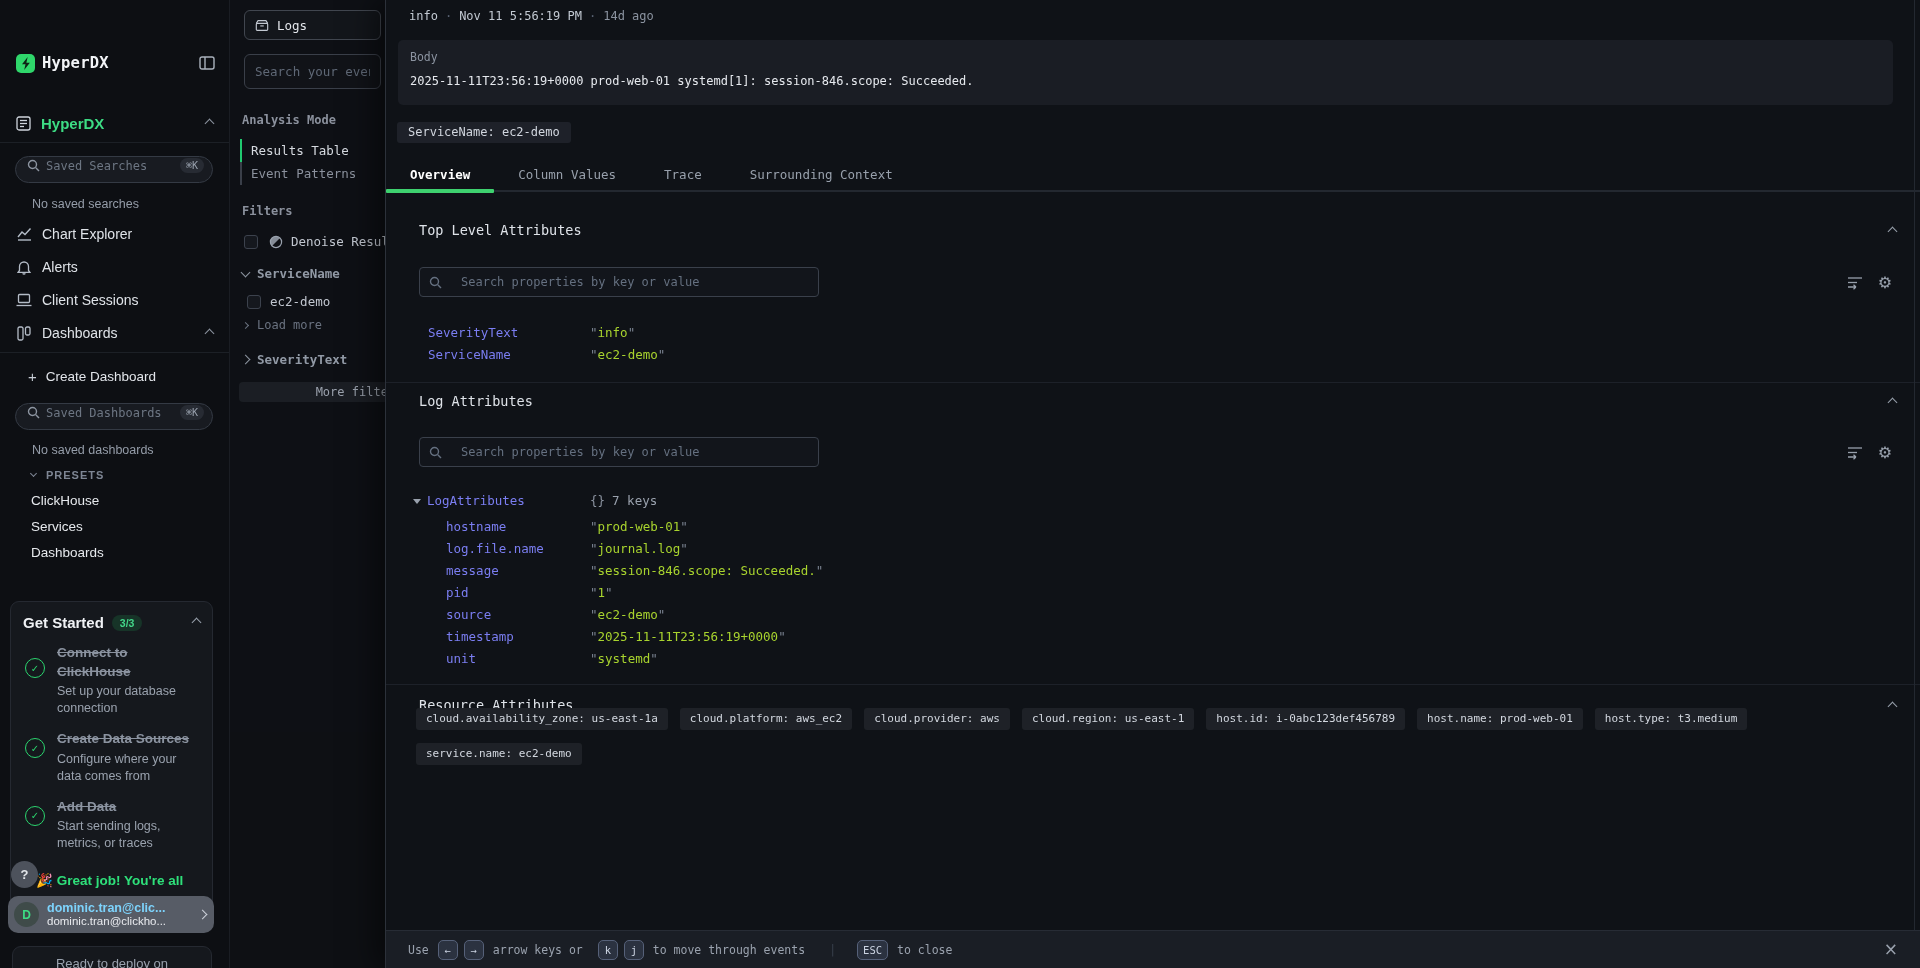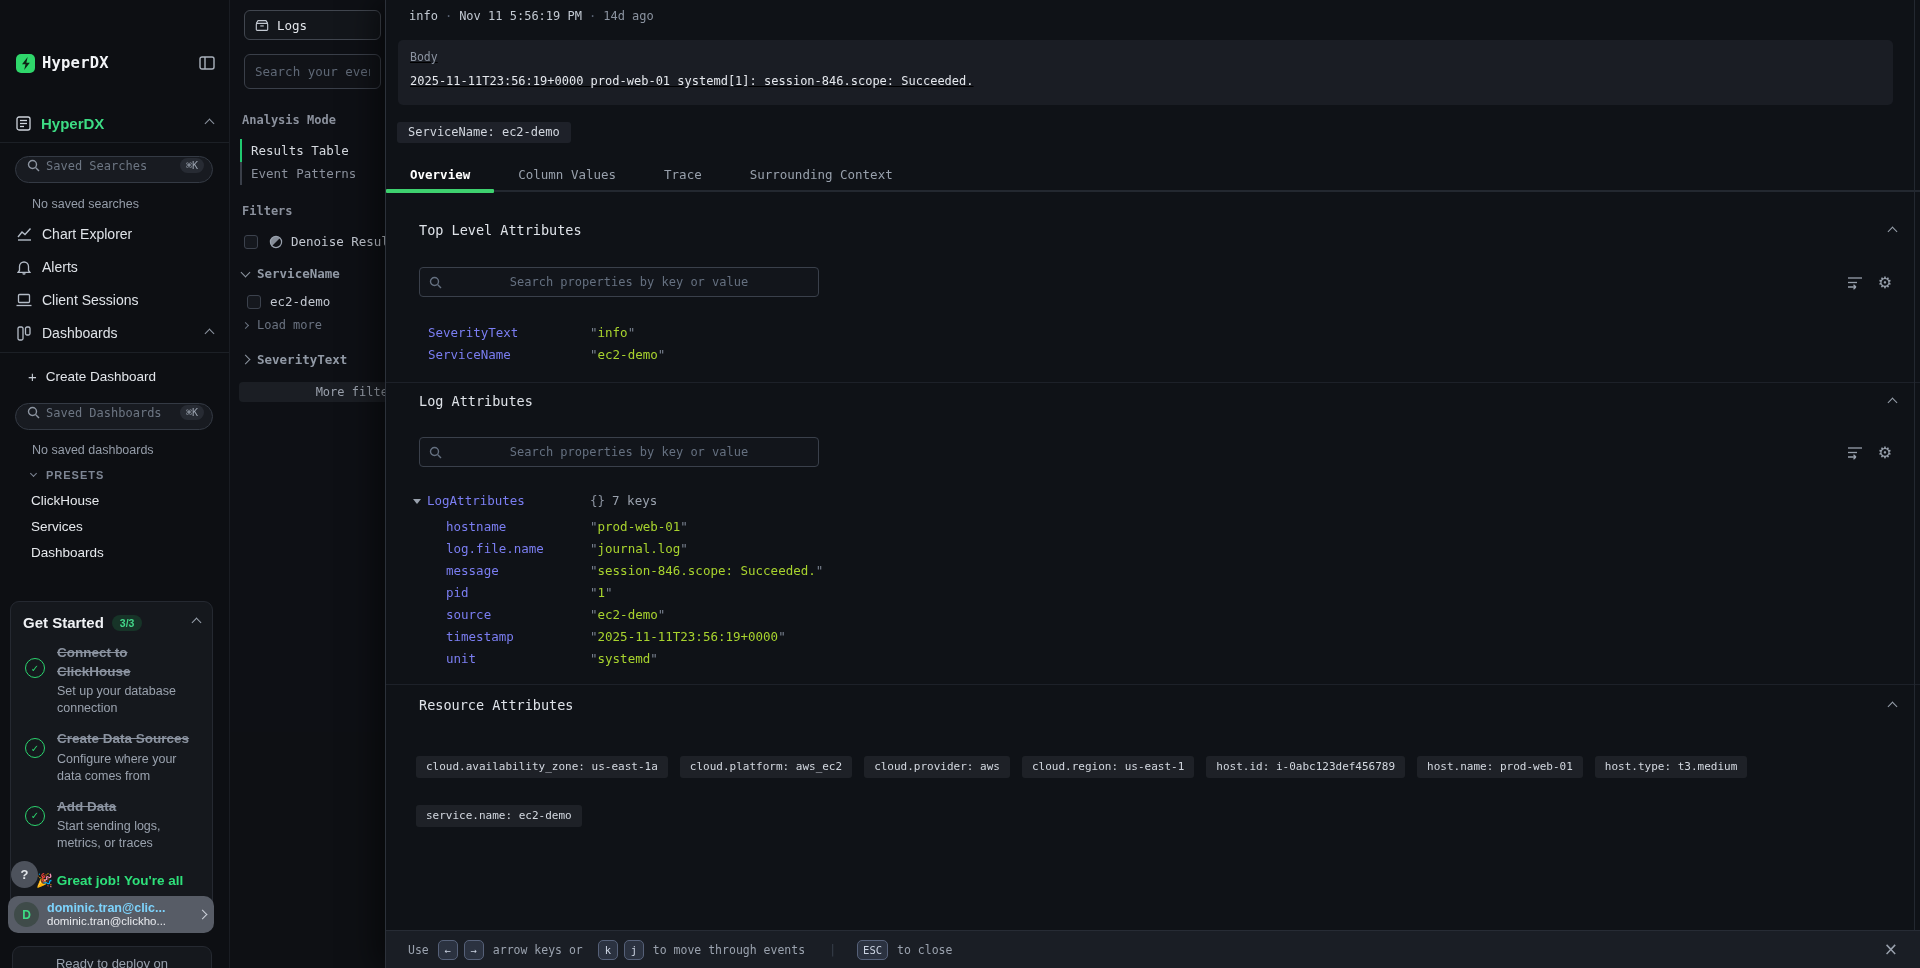--- a/index.html
+++ b/index.html
@@ -123,60 +123,60 @@
                   color:#9aa1ac; font-size:12px; text-align:center; line-height:20px; cursor:pointer; }
 
   
   .drawer { position:absolute; left:385px; top:0; width:1535px; height:968px; background:#0f1217;
             border-left:1px solid #2c313a; box-shadow:-10px 0 28px rgba(0,0,0,.5); z-index:10;
             font-family:"DejaVu Sans Mono","Liberation Mono",monospace; }
   .evt-header { position:absolute; left:23px; top:9px; font-size:12px; color:#c2c9d2; }
   .evt-header .dot { color:#596273; margin:0 7px; }
   .evt-header .age { color:#8b93a0; }
   .body-card { position:absolute; left:12px; right:27px; top:40px; height:65px; background:#1a1d24;
-               border-radius:5px; padding:10px 12px;text-decoration:underline; }
+               border-radius:5px; padding:10px 12px; }
   .body-card .bc-label { font-size:11.5px; color:#8b93a0; }
   .body-card .bc-text { margin-top:10px; font-size:12px; color:#e6e9ee; white-space:nowrap; overflow:hidden; }
   .svc-chip { position:absolute; left:11px; top:122px; height:21px; background:#1e2129; border-radius:3px;
               padding:0 11px; font-size:12px; color:#d2d7df; line-height:21px; cursor:pointer; }
   .tabs { position:absolute; left:0; right:0; top:158px; height:34px; display:flex;
           border-bottom:2px solid #232830; }
   .tab { position:relative; padding:0 24px; font-size:12.5px; color:#98a0ac; display:flex;
          align-items:center; cursor:pointer; }
   .tab.active { color:#ffffff; font-weight:bold; }
   .tab.active::after { content:""; position:absolute; left:0; right:0; bottom:-3px; height:4px;
                        background:#3ed16f; border-radius:1px; }
 
   .sec-title { position:absolute; left:33px; font-size:13.5px; color:#dfe3e9; }
   .sec-chev { position:absolute; right:24px; color:#98a0ac; cursor:pointer; }
   .prop-search { position:absolute; left:33px; width:400px; height:30px; background:#12151b;
                  border:1px solid #3a404b; border-radius:4px; display:flex; align-items:center; padding:0 9px; }
   .prop-search svg { flex:none; }
-  .prop-search input { flex:1; min-width:0; margin-left:7px; background:transparent; border:none; outline:none;
-                       color:#cfd5dd; font-size:12px; font-family:inherit;text-align:center; }
+  .prop-search input { flex:1; min-width:0; margin-left:19px; background:transparent; border:none; outline:none;
+                       color:#cfd5dd; font-size:12px; font-family:inherit; }
   .prop-search input::placeholder { color:#657080; }
   .row-icons { position:absolute; right:28px; display:flex; align-items:center; gap:14px; color:#98a0ac; }
   .row-icons .gear { font-family:"DejaVu Sans","Liberation Sans",sans-serif; font-size:16px; cursor:pointer; }
   .row-icons svg { cursor:pointer; }
 
   .kv-row { position:absolute; left:0; right:0; height:22px; font-size:12.5px; line-height:22px; }
   .kv-row .k { position:absolute; left:42px; color:#7b7ef2; cursor:pointer; }
   .kv-row .k.child { left:60px; }
   .kv-row .root-wrap { position:absolute; left:27px; display:flex; align-items:center; cursor:pointer; }
   .caret-down { width:0; height:0; border-left:4px solid transparent; border-right:4px solid transparent;
                 border-top:5px solid #99a1ad; margin-right:6px; }
   .kv-row .root-k { color:#7b7ef2; font-size:12.5px; }
   .kv-row .v { position:absolute; left:204px; color:#a8d32e; }
   .kv-row .v::before, .kv-row .v::after { content:'"'; color:#7b8492; }
   .kv-row .meta { position:absolute; left:204px; color:#9aa2ae; }
   .kv-row .meta .braces { color:#8b93a0; margin-right:7px; }
   .sec-divider { position:absolute; left:0; right:0; height:1px; background:#1d2129; }
 
-  .chips { position:absolute; left:30px; top:756px; width:1440px; display:flex; flex-wrap:wrap;
-           gap:27px 12px; }
+  .chips { position:absolute; left:30px; top:708px; width:1440px; display:flex; flex-wrap:wrap;
+           gap:13px 12px; }
   .chip { height:22px; background:#1e2127; border-radius:3px; padding:0 10px; line-height:22px;
           font-size:11px; color:#d3d8e0; white-space:nowrap; }
 
   .scroll-line { position:absolute; right:5px; top:0; bottom:38px; width:1px; background:#232830; }
 
   .drawer-footer { position:absolute; left:0; right:0; bottom:0; height:38px; background:#1a1e25;
                    border-top:1px solid #272c35; display:flex; align-items:center; padding:0 22px;
                    font-size:11.5px; color:#9aa2ae; }
   .kbd { display:inline-flex; align-items:center; justify-content:center; min-width:20px; height:20px;
          padding:0 5px; background:#2b3240; border:1px solid #566179; border-radius:5px;

